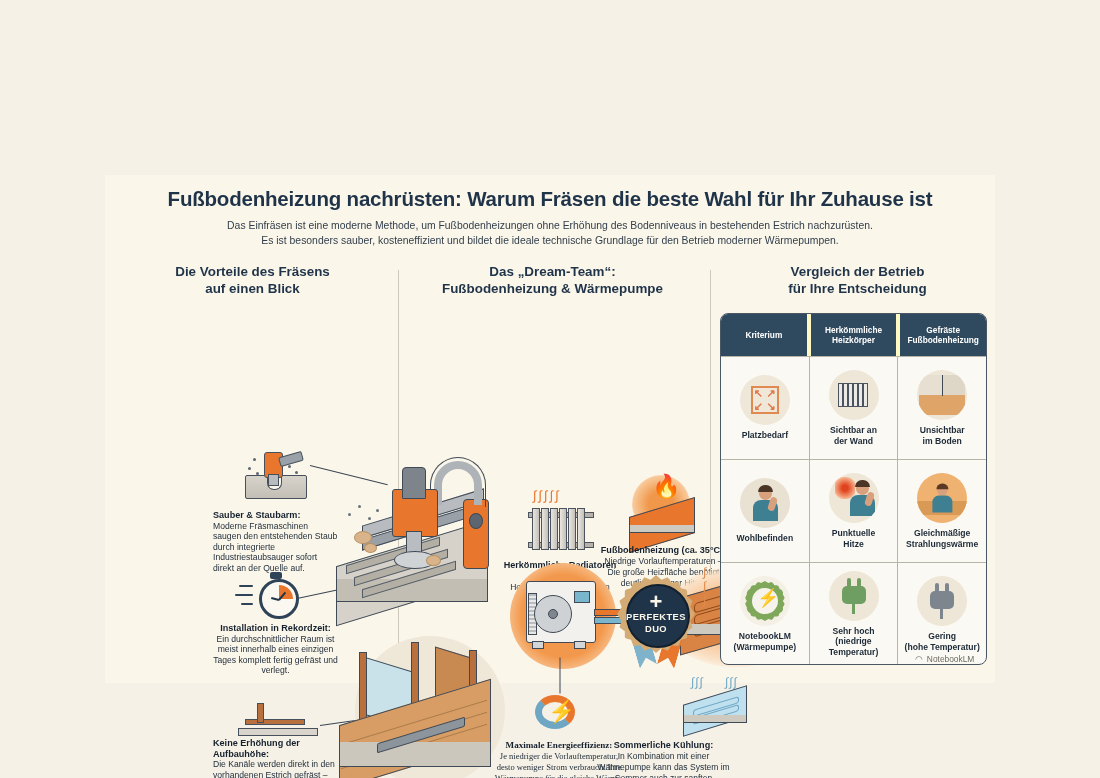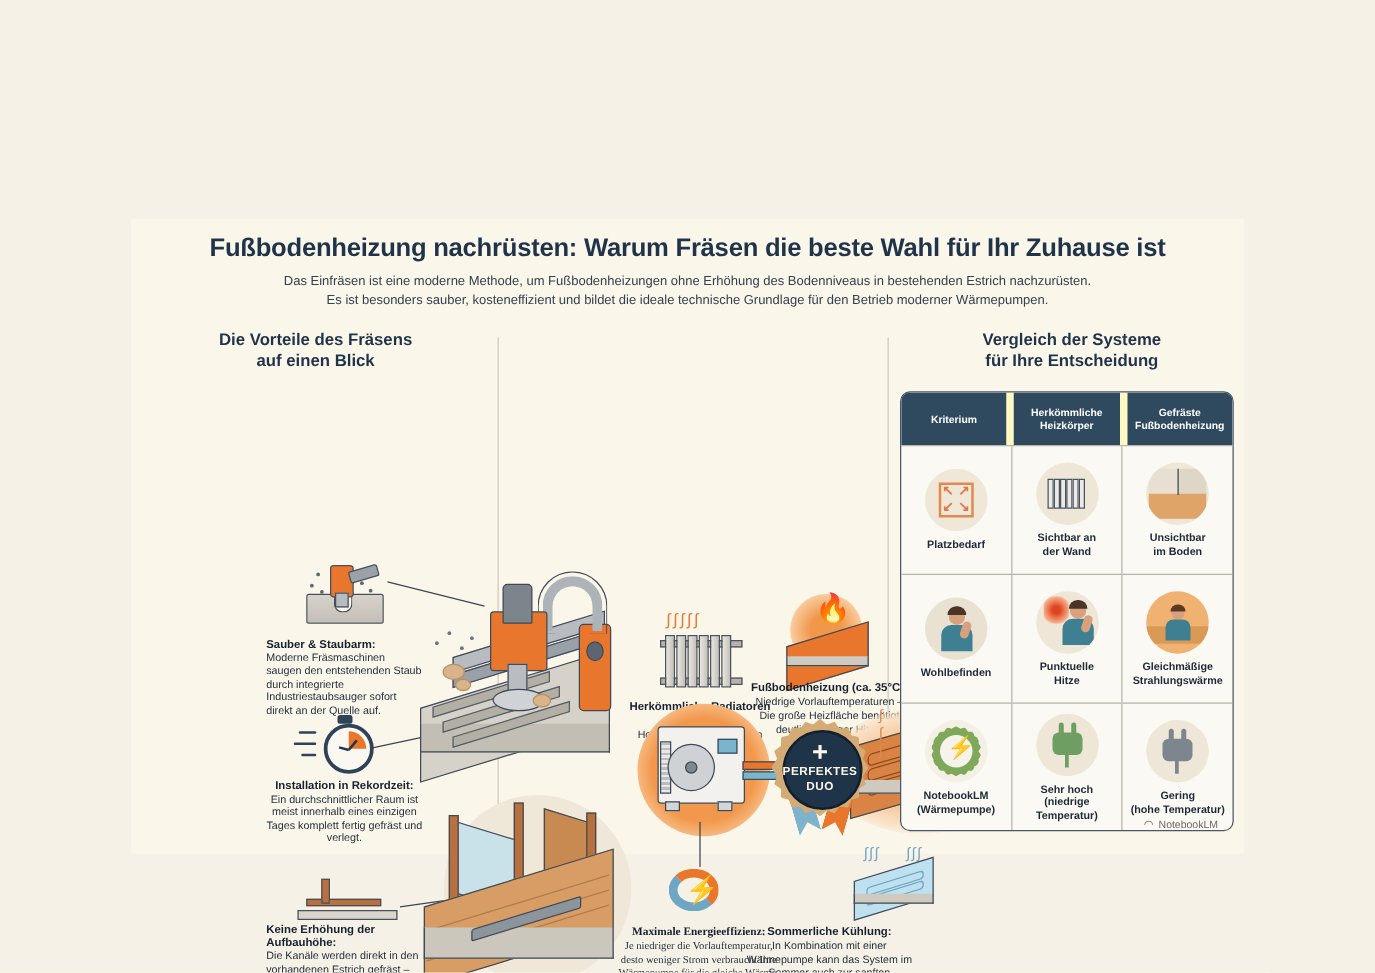--- a/index.html
+++ b/index.html
@@ -166,21 +166,21 @@
   .cool-coil{position:absolute;border:1.4px solid #6ea6c4;border-radius:3px;transform:skewY(-17deg);}
   .cool-base{position:absolute;left:578px;top:540px;width:62px;height:7px;background:#cfcac0;border:1.6px solid #3f4a56;border-top:none;}
   .wave{position:absolute;font-size:12px;color:#6ea6c4;letter-spacing:1px;}
 
   
   .table{position:absolute;left:720px;top:281px;width:265px;height:350px;
      border:1.5px solid #4a5866;border-radius:8px;background:#fbf9f3;overflow:hidden;}
   .thead{display:flex;height:42px;background:#2f4a5e;}
   .th{flex:1;color:#ffffff;font-size:8.3px;font-weight:bold;text-align:center;
      display:flex;align-items:center;justify-content:center;line-height:10.5px;padding:0 2px;box-sizing:border-box;}
-  .th + .th{border-left:6px solid #fef9c3;}
+  .th + .th{border-left:4px solid #fef9c3;}
   .trow{display:flex;height:102px;border-top:1px solid #b9b4a8;}
   .trow:first-of-type{border-top:none;}
   .td{flex:1;display:flex;flex-direction:column;align-items:center;justify-content:center;gap:5px;
      font-size:8.6px;color:#1c2937;text-align:center;line-height:10.6px;font-weight:bold;box-sizing:border-box;padding:4px 2px;}
   .td + .td{border-left:1px solid #b9b4a8;}
   .circ{width:50px;height:50px;border-radius:50%;display:flex;align-items:center;justify-content:center;position:relative;}
 
   .sq-arrows{width:24px;height:24px;border:2px solid #e08a52;position:relative;}
   .ar{position:absolute;color:#e0764a;font-size:11px;line-height:11px;}
 
@@ -315,20 +315,24 @@
       <div class="r-door"></div>
       <div class="r-frame" style="left:144px;top:20px;height:74px;"></div>
       <div class="r-floor"></div>
       <div class="r-plank" style="left:16px;top:92px;width:146px;"></div>
       <div class="r-plank" style="left:16px;top:104px;width:146px;"></div>
       <div class="r-plank" style="left:16px;top:116px;width:146px;"></div>
       <div class="r-slab"></div>
       <div class="r-channel"></div>
     </div>
 
+    <div class="col-head" style="left:300px;top:88px;width:295px;">
+      <span>Das „Dream-Team“:</span><br>
+      <span>Fußbodenheizung &amp; Wärmepumpe</span>
+    </div>
 
     <div style="position:absolute;left:0;top:0;">
       <div class="flame-wave" style="left:428px;top:313px;">∫∫∫∫∫</div>
       <div class="radiator">
         <div class="rad-bar" style="top:4px;"></div>
         <div class="rad-bar" style="top:34px;"></div>
         <div class="rad-fin" style="left:2px;"></div>
         <div class="rad-fin" style="left:11px;"></div>
         <div class="rad-fin" style="left:20px;"></div>
         <div class="rad-fin" style="left:29px;"></div>
@@ -405,21 +409,21 @@
       <div class="cool-coil" style="left:588px;top:528px;width:44px;height:5px;"></div>
       <div class="cool-coil" style="left:588px;top:536px;width:44px;height:5px;"></div>
       <div class="cool-base"></div>
     </div>
     <div class="m-text" style="left:492px;top:565px;width:133px;">
       <b>Sommerliche Kühlung:</b><br>
       <span>In Kombination mit einer Wärmepumpe kann das System im Sommer auch zur sanften Raumkühlung genutzt werden.</span>
     </div>
 
     <div class="col-head" style="left:615px;top:88px;width:275px;">
-      <span>Vergleich der Systeme</span><br>
+      <span>Vergleich der Betrieb</span><br>
       <span>für Ihre Entscheidung</span>
     </div>
 
     <div class="table" style="left:615px;top:138px;">
       <div class="thead">
         <div class="th">
           <span>Kriterium</span>
         </div>
         <div class="th">
           <span>

